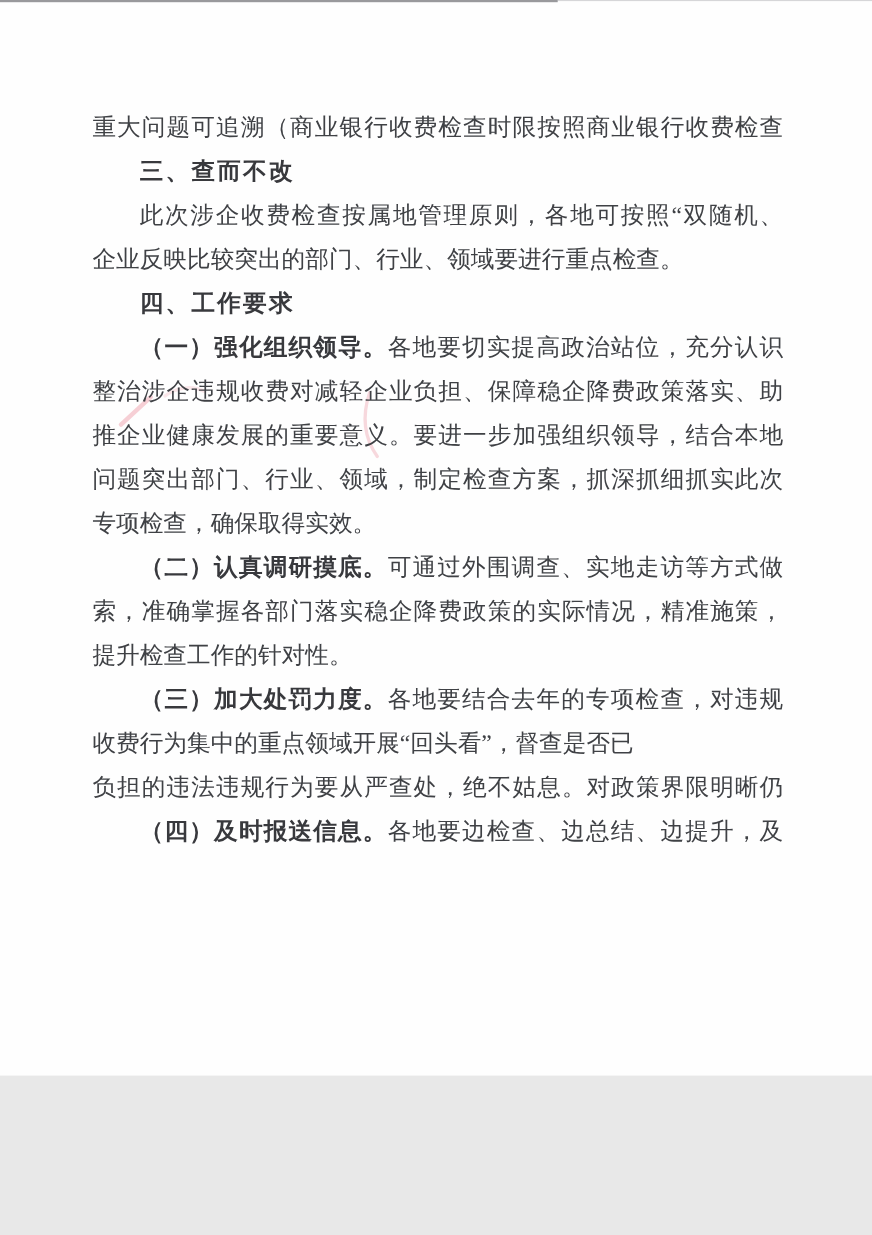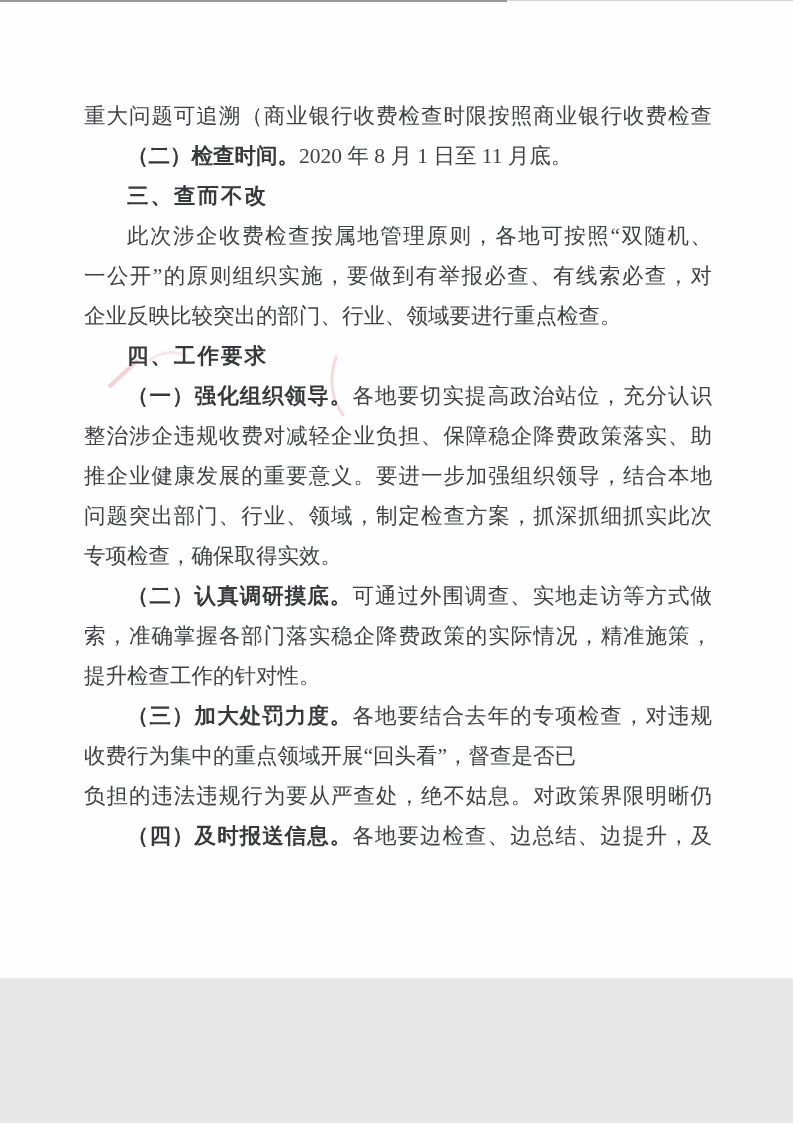--- a/index.html
+++ b/index.html
@@ -91,24 +91,22 @@
   <div class="scan-edge-right"></div>
 
   <svg class="stamp-artifacts" width="793" height="1123" viewBox="0 0 793 1123">
     <path d="M110,386 L137,361" stroke="rgba(238,150,165,0.45)" stroke-width="4" stroke-linecap="round" fill="none"></path>
     <path d="M336,357 C329,378 331,398 343,415" stroke="rgba(238,160,172,0.40)" stroke-width="3" stroke-linecap="round" fill="none"></path>
     <path d="M150,360 C160,352 175,350 186,356" stroke="rgba(242,175,185,0.30)" stroke-width="3" stroke-linecap="round" fill="none"></path>
   </svg>
 
   <div class="doc-body">
       <div class="line justify"><span>重大问题可追溯（商业银行收费检查时限按照商业银行收费检查</span></div>
-      <div class="line indent"><span class="b">（二）检查时间。</span><span>2020 年 8 月 1 日至 11 月底。</span></div>
       <div class="line indent heading"><span class="b">三、查而不改</span></div>
       <div class="line indent justify"><span>此次涉企收费检查按属地管理原则，各地可按照“双随机、</span></div>
-      <div class="line justify"><span>一公开”的原则组织实施，要做到有举报必查、有线索必查，对</span></div>
       <div class="line"><span>企业反映比较突出的部门、行业、领域要进行重点检查。</span></div>
       <div class="line indent heading"><span class="b">四、工作要求</span></div>
       <div class="line indent justify"><span class="b">（一）强化组织领导。</span><span>各地要切实提高政治站位，充分认识</span></div>
       <div class="line justify"><span>整治涉企违规收费对减轻企业负担、保障稳企降费政策落实、助</span></div>
       <div class="line justify"><span>推企业健康发展的重要意义。要进一步加强组织领导，结合本地</span></div>
       <div class="line justify"><span>问题突出部门、行业、领域，制定检查方案，抓深抓细抓实此次</span></div>
       <div class="line"><span>专项检查，确保取得实效。</span></div>
       <div class="line indent justify"><span class="b">（二）认真调研摸底。</span><span>可通过外围调查、实地走访等方式做</span></div>
       <div class="line justify"><span>索，准确掌握各部门落实稳企降费政策的实际情况，精准施策，</span></div>
       <div class="line"><span>提升检查工作的针对性。</span></div>

